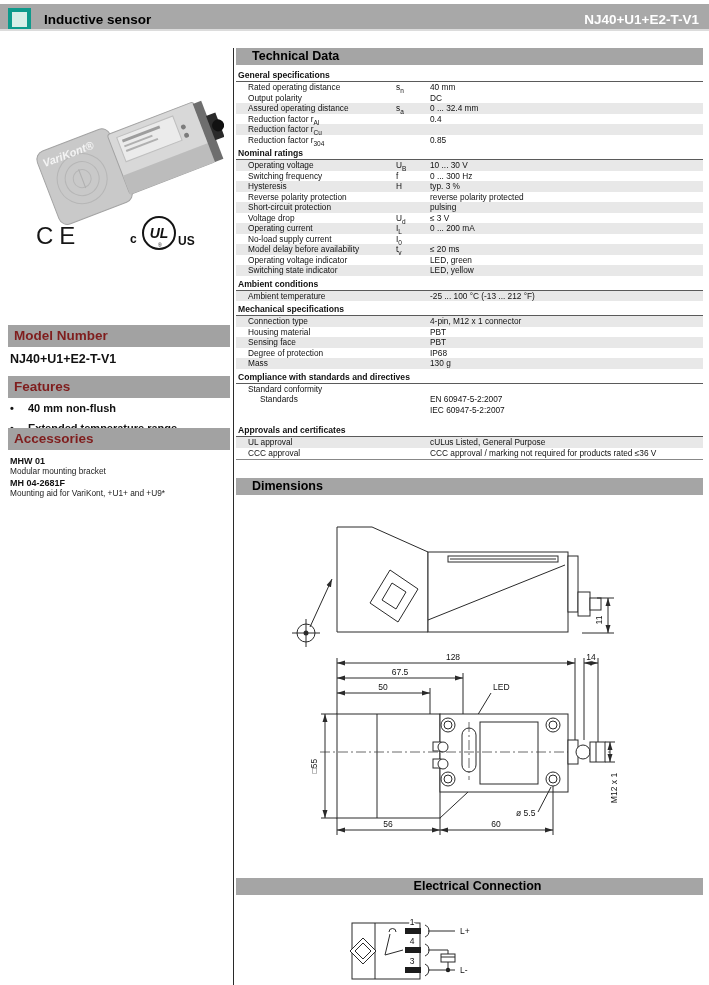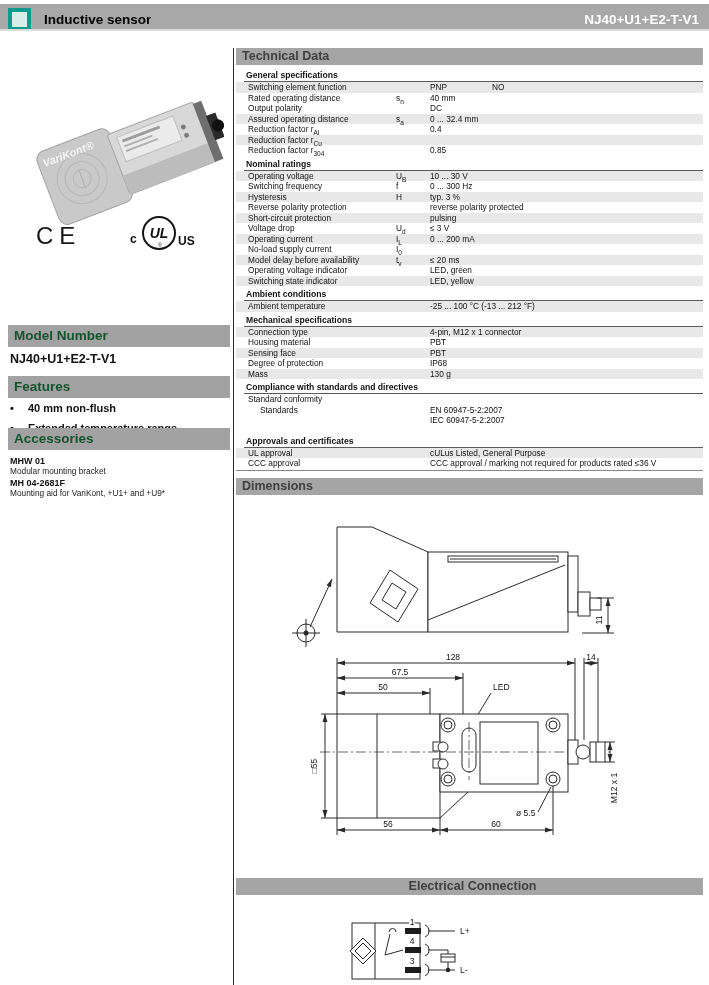--- a/index.html
+++ b/index.html
@@ -10,21 +10,21 @@
   }
   
   .topbar{position:absolute;left:0;top:4px;width:709px;height:25px;background:#a8a8a8;}
   .topbar-icon{position:absolute;left:8px;top:4px;width:23px;height:23px;background:#d8eee8;border:4px solid #0e9a8c;box-sizing:border-box;}
   .topbar-title{position:absolute;left:44px;top:8px;font-size:13.5px;font-weight:bold;color:#000000;}
   .topbar-model{position:absolute;right:10px;top:8px;font-size:13.5px;font-weight:bold;color:#fff;}
   .under-strip{position:absolute;left:0;top:29px;width:709px;height:2px;background:#dcdcdc;}
 
   
   .sidebar{position:absolute;left:8px;top:34px;width:222px;}
-  .sb-bar{position:absolute;left:0;width:222px;height:22px;background:#a2a2a2;color:#14532d;
+  .sb-bar{position:absolute;left:0;width:222px;height:22px;background:#a2a2a2;color:#7f1d1d;
           font-size:13.5px;font-weight:bold;line-height:22px;padding-left:6px;box-sizing:border-box;}
   .sb-modelbar{top:291px;}
   .sb-modelval{position:absolute;top:318px;left:2px;font-size:12.5px;font-weight:bold;}
   .sb-featbar{top:342px;}
   .sb-features{position:absolute;top:368px;left:2px;font-size:11px;font-weight:bold;}
   .sb-features .bullet-row{display:flex;margin-bottom:8px;}
   .bullet-dot{width:18px;}
   .sb-accbar{top:394px;}
   .sb-acc{position:absolute;top:420px;left:2px;font-size:8.3px;line-height:10px;}
   .acc-code{font-weight:bold;font-size:9px;margin-top:2px;}
@@ -35,28 +35,28 @@
   .ul-circle{position:absolute;left:18px;top:2px;width:34px;height:34px;border:2.5px solid #141414;border-radius:50%;
              text-align:center;box-sizing:border-box;}
   .ul-text{font-weight:bold;font-style:italic;font-size:14px;line-height:30px;}
   .ul-reg{position:absolute;left:14px;top:24px;font-size:5px;}
   .ul-c{position:absolute;left:6px;top:18px;font-weight:bold;font-size:12px;}
   .ul-us{position:absolute;left:54px;top:20px;font-weight:bold;font-size:12px;}
 
   
   .vrule{position:absolute;left:233px;top:48px;width:1px;height:937px;background:#2a2a2a;}
   .rcol{position:absolute;left:236px;top:48px;width:467px;}
-  .sec-bar{height:17px;background:#a5a5a5;color:#404040;font-size:12.5px;font-weight:bold;
-           line-height:17px;padding-left:6px;box-sizing:border-box;}
+  .sec-bar{height:17px;background:#a5a5a5;color:#000000;font-size:12.5px;font-weight:bold;
+           line-height:17px;padding-left:16px;box-sizing:border-box;}
   .sec-dims{position:absolute;left:236px;top:478px;width:467px;}
   .sec-elec{position:absolute;left:236px;top:878px;width:467px;text-align:center;}
 
   
   .tdata{margin-top:3px;}
-  .tg-header{font-weight:bold;font-size:8.6px;line-height:10px;padding:2px 0 1px 2px;border-bottom:1px solid #5a5a5a;margin-left:8px;}
+  .tg-header{font-weight:bold;font-size:8.6px;line-height:10px;padding:2px 0 1px 2px;border-bottom:1px solid #5a5a5a;}
   .tg-header.spaced{margin-top:8px;}
   .tg-rows{margin-bottom:1px;}
   .trow{display:flex;align-items:flex-start;padding-left:12px;min-height:10.5px;line-height:10.5px;font-size:8.3px;}
   .trow.alt{background:#e8e8e8;}
   .tlabel{width:148px;flex-shrink:0;}
   .tlabel.ind2{padding-left:12px;width:136px;}
   .tsym{width:34px;flex-shrink:0;font-weight:normal;}
   .tval{flex:1;}
   .v1{display:inline-block;min-width:62px;}
   sub{font-size:6.5px;line-height:0;}
@@ -141,25 +141,20 @@
   </div>
 </div>
 
 <div class="vrule"></div>
 
 <div class="rcol">
   <div class="sec-bar">Technical Data</div>
   <div class="tdata">
       <div class="tg-header">General specifications</div>
       <div class="tg-rows">
-        <div class="trow alt">
-          <span class="tlabel">Switching element function</span>
-          <span class="tsym"></span>
-          <span class="tval"><span class="v1">PNP</span><span class="v2">NO</span></span>
-        </div>
         <div class="trow">
           <span class="tlabel">Rated operating distance</span>
           <span class="tsym">s<sub>n</sub></span>
           <span class="tval"><span class="v1">40 mm</span></span>
         </div>
         <div class="trow">
           <span class="tlabel">Output polarity</span>
           <span class="tsym"></span>
           <span class="tval"><span class="v1">DC</span></span>
         </div>

